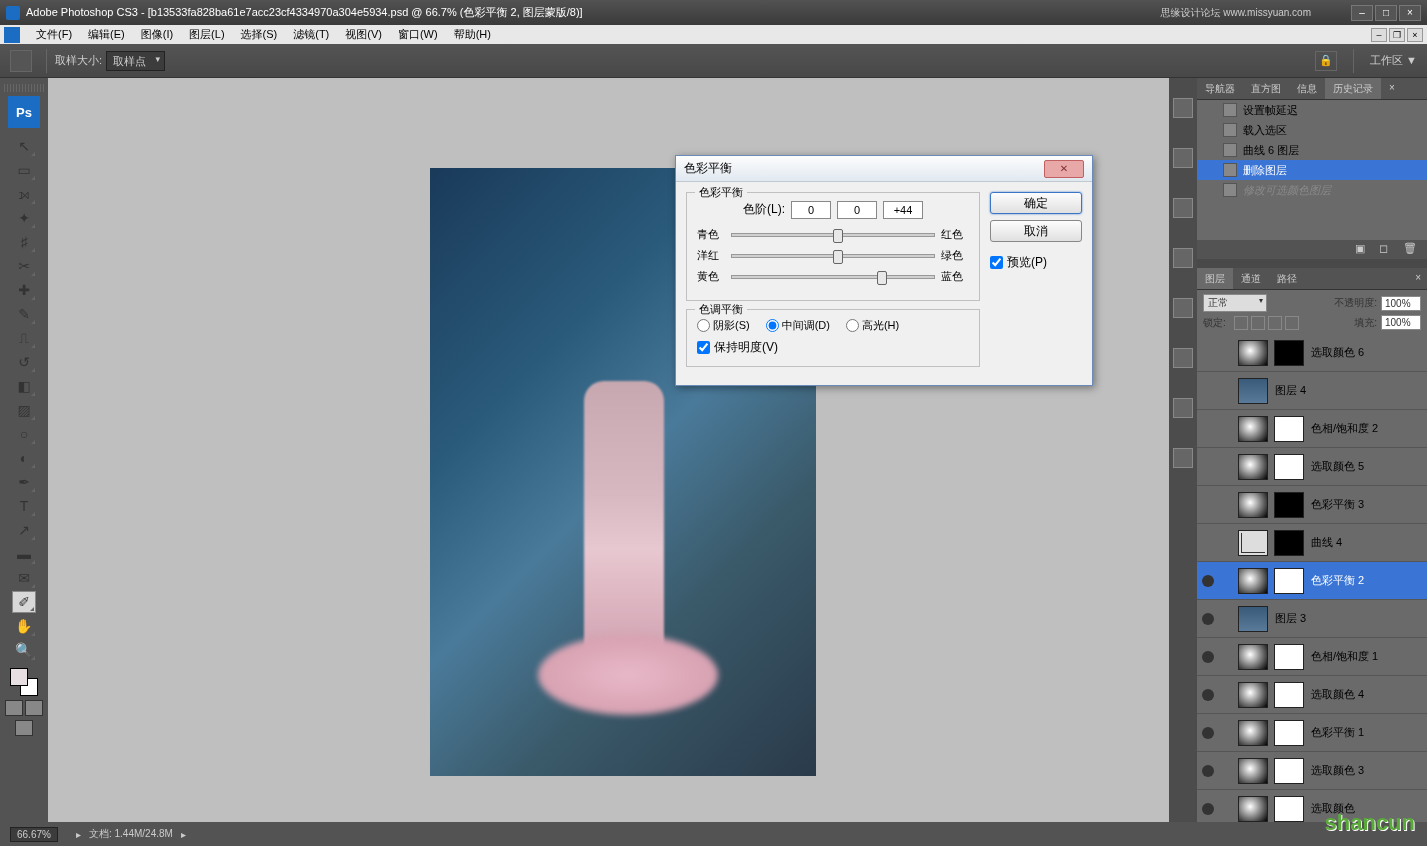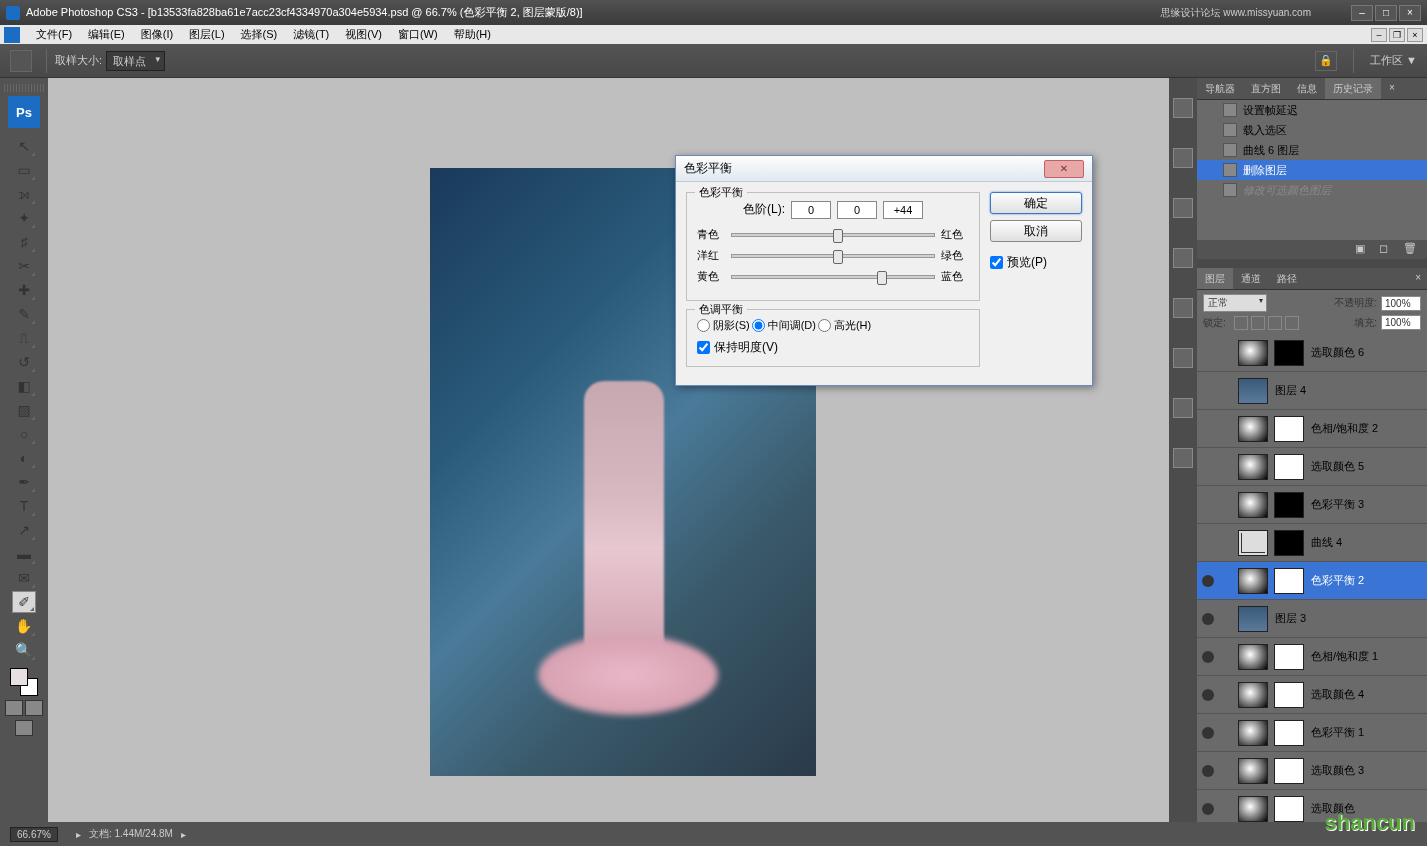--- a/index.html
+++ b/index.html
@@ -98,21 +98,21 @@
 .dlg-check input { width: 13px; height: 13px; }
 .fieldset { border: 1px solid #c0c0c0; padding: 8px 10px 10px; margin-bottom: 8px; position: relative; }
 .fieldset .legend { position: absolute; top: -8px; left: 8px; background: #f0f0f0; padding: 0 4px; font-size: 11px; }
 .levels-row { display: flex; justify-content: center; gap: 6px; margin-bottom: 8px; }
 .levels-row input[type=text] { width: 40px; height: 18px; text-align: center; border: 1px solid #888; font-size: 11px; }
 .slider-row { display: flex; align-items: center; gap: 6px; margin: 6px 0; }
 .slider-row .lbl { width: 28px; font-size: 11px; }
 .slider-row .track { flex: 1; height: 4px; background: #d0d0d0; border: 1px solid #999; position: relative; }
 .slider-row .thumb-s { position: absolute; top: -5px; width: 10px; height: 14px; background: #e8e8e8; border: 1px solid #666; border-radius: 2px; }
 .slider-row .rlbl { width: 28px; font-size: 11px; }
-.tone-row { display: flex; gap: 2px; align-items: center; font-size: 11px; }
+.tone-row { display: flex; gap: 16px; align-items: center; font-size: 11px; }
 .tone-row label { display: flex; align-items: center; gap: 3px; }
 
 .statusbar { height: 24px; background: #535353; display: flex; align-items: center; font-size: 10px; color: #ccc; padding: 0 10px; position: absolute; bottom: 0; left: 0; right: 0; }
 .statusbar .zoom-box { background: #3c3c3c; border: 1px solid #222; padding: 1px 6px; margin-right: 10px; }
 
 .watermark-logo { position: absolute; right: 12px; bottom: 10px; font-size: 22px; font-weight: bold; color: #5aaa3a; text-shadow: 1px 1px 0 #fff; pointer-events: none; }
 </style>
 </head>
 <body>
 

